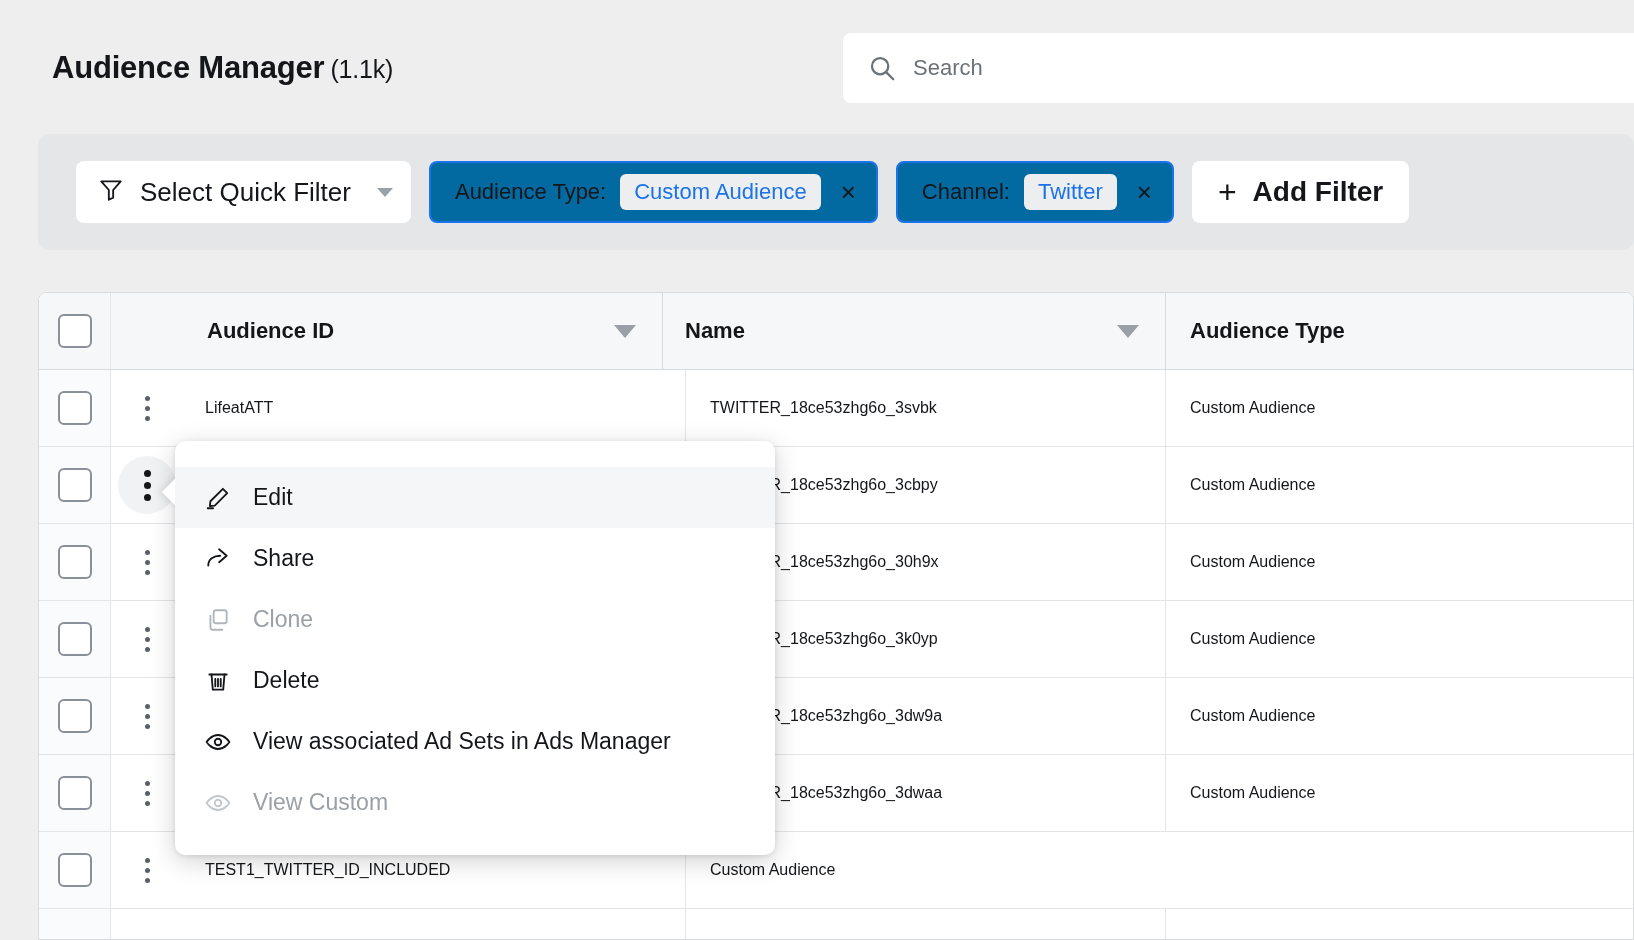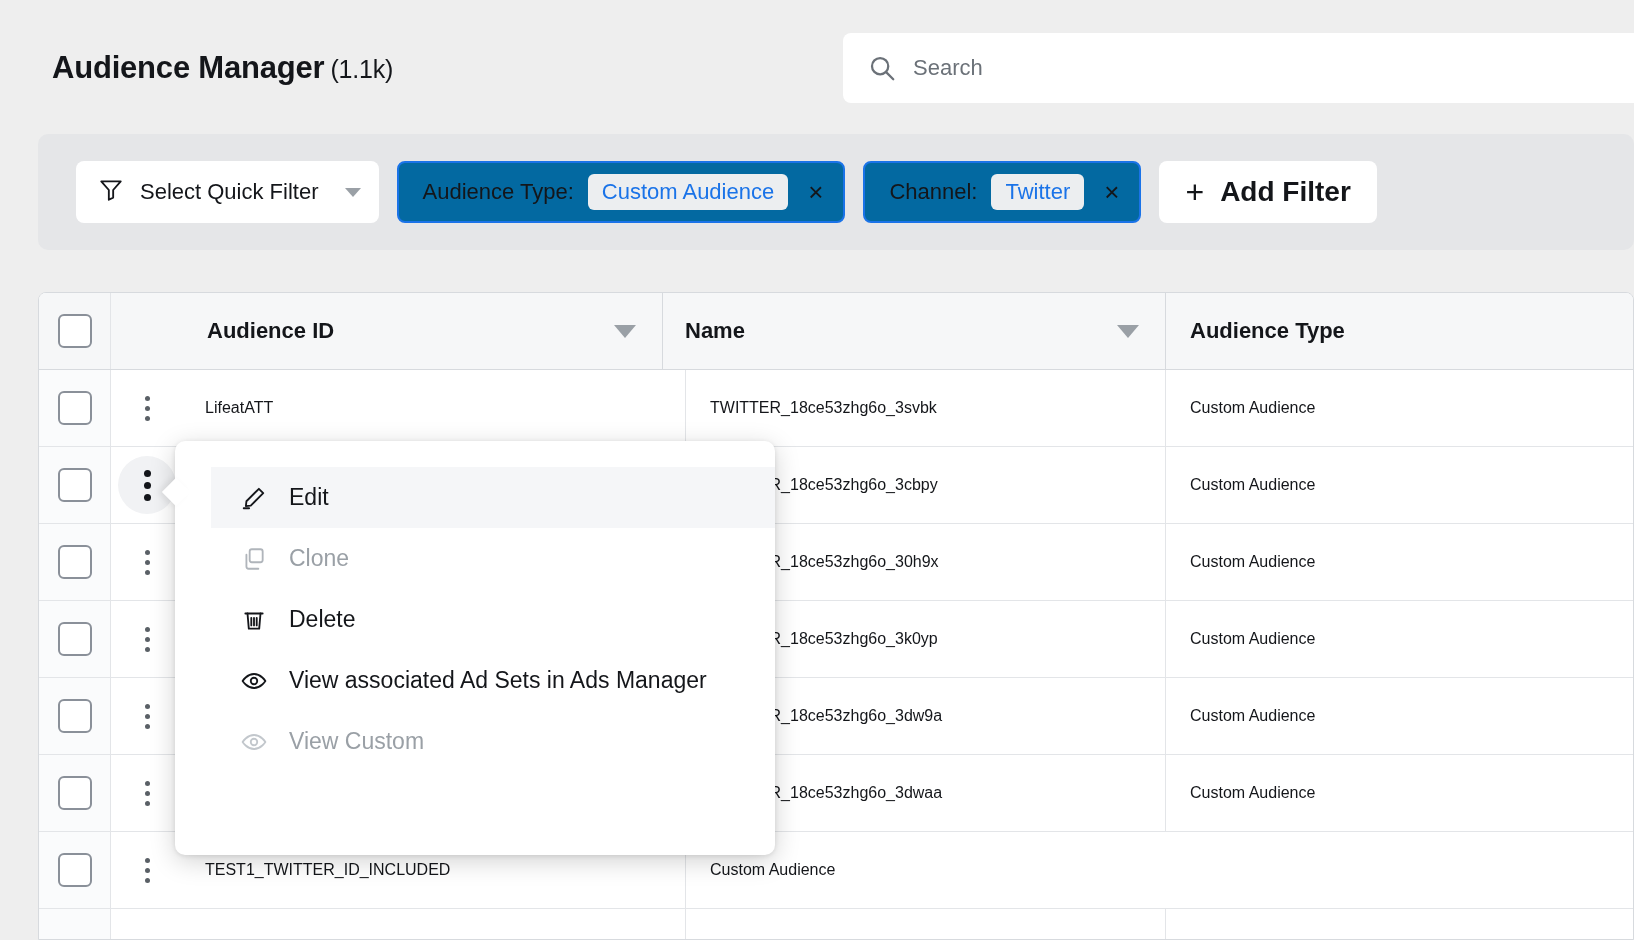--- a/index.html
+++ b/index.html
@@ -42,21 +42,21 @@
   .filter-bar {
     position: absolute; left: 38px; top: 134px; width: 1596px; height: 116px;
     background: #e5e6e8; border-radius: 10px;
     display: flex; align-items: center; padding-left: 38px; gap: 18px;
   }
   .quick-filter {
     height: 62px; background: #ffffff; border-radius: 8px;
     display: flex; align-items: center; padding: 0 18px 0 22px; gap: 16px;
     cursor: pointer;
   }
-  .quick-filter .label { font-size: 22px; color: #14161a; white-space: nowrap; }
+  .quick-filter .label { font-size: 26px; color: #14161a; white-space: nowrap; }
   .caret-small {
     width: 0; height: 0; border-left: 8px solid transparent;
     border-right: 8px solid transparent; border-top: 9px solid #9aa0a6;
     margin-left: 10px;
   }
   .chip {
     height: 62px; background: #0369a1; border: 2px solid #1a73e8;
     border-radius: 8px; display: flex; align-items: center;
     padding: 0 20px 0 24px; gap: 14px; cursor: pointer;
   }
@@ -117,21 +117,21 @@
     width: 58px; height: 58px; border-radius: 50%; background: #f1f2f4;
     justify-content: center;
   }
   .kebab.active i { width: 7px; height: 7px; background: #14161a; }
 
   
   .ctx-menu {
     position: absolute; left: 175px; top: 441px; width: 600px; height: 414px;
     background: #ffffff; border-radius: 10px;
     box-shadow: 0 6px 26px rgba(0,0,0,0.18), 0 1px 5px rgba(0,0,0,0.10);
-    padding-top: 26px; z-index: 40; padding-left: 36px;
+    padding-top: 26px; z-index: 40;
   }
   .ctx-notch {
     position: absolute; left: -9px; top: 41px; width: 20px; height: 20px;
     background: #ffffff; transform: rotate(45deg);
     box-shadow: -3px 3px 6px rgba(0,0,0,0.07);
   }
   .ctx-item {
     position: relative; display: flex; align-items: center; height: 61px;
     padding-left: 28px; gap: 20px; cursor: pointer; z-index: 2;
   }
@@ -385,20 +385,29 @@
     <div class="ctx-item hover">
       <span class="ico">
         <svg width="26" height="26" viewBox="0 0 24 24" fill="none" stroke="#14161a" stroke-width="1.7" stroke-linecap="round" stroke-linejoin="round">
           <path d="M16.5 3.5l4 4L9 19l-4.5 .5L5 15z"></path>
             <line x1="2.5" y1="21.5" x2="7.5" y2="21.5"></line>
         </svg>
       </span>
       <span class="lbl">Edit</span>
     </div>
 
+    <div class="ctx-item">
+      <span class="ico">
+        <svg width="26" height="26" viewBox="0 0 24 24" fill="none" stroke="#14161a" stroke-width="1.7" stroke-linecap="round" stroke-linejoin="round">
+          <path d="M3 18c0-6 5-9 11-9"></path>
+            <polyline points="13,3 20,9 13,15"></polyline>
+        </svg>
+      </span>
+      <span class="lbl">Share</span>
+    </div>
 
     <div class="ctx-item disabled">
       <span class="ico">
         <svg width="26" height="26" viewBox="0 0 24 24" fill="none" stroke="#b0b5bb" stroke-width="1.7" stroke-linecap="round" stroke-linejoin="round">
           <rect x="8" y="3" width="12" height="12" rx="2"></rect>
             <path d="M5 8v11a2 2 0 0 0 2 2h9"></path>
         </svg>
       </span>
       <span class="lbl">Clone</span>
     </div>

